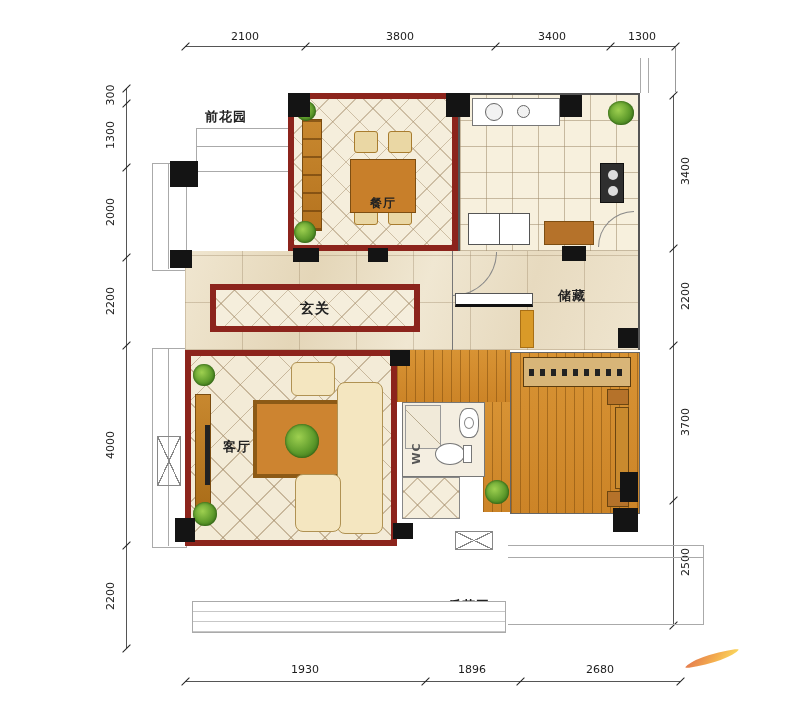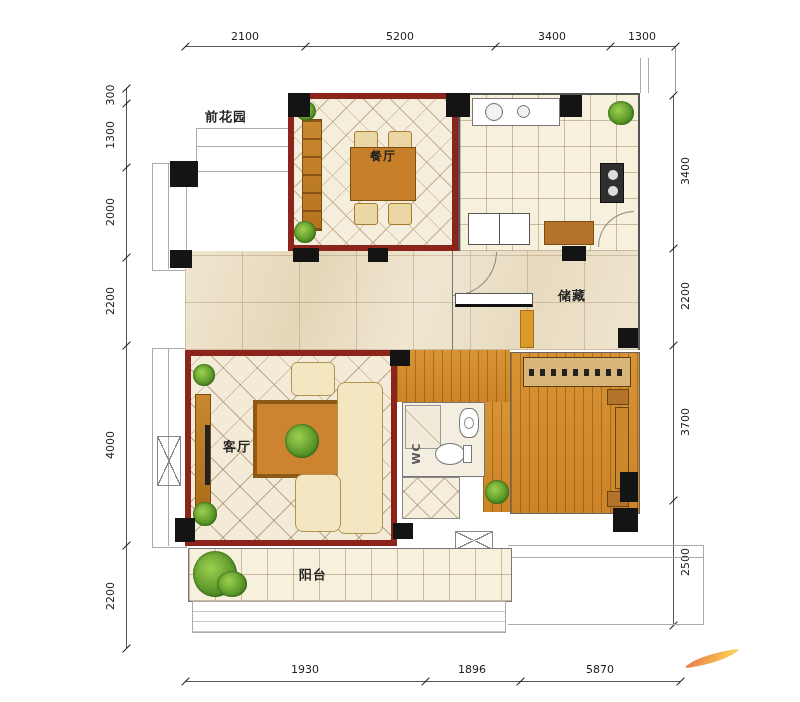--- a/index.html
+++ b/index.html
@@ -61,21 +61,21 @@
 
 <div id="stage">
 
   <div class="dline" style="left:185px;top:46px;width:490px;height:1px;"></div>
   <div class="tk" style="left:180px;top:46px;"></div>
   <div class="tk" style="left:300px;top:46px;"></div>
   <div class="tk" style="left:490px;top:46px;"></div>
   <div class="tk" style="left:605px;top:46px;"></div>
   <div class="tk" style="left:670px;top:46px;"></div>
   <span class="dimtxt" style="left:215px;top:30px;">2100</span>
-  <span class="dimtxt" style="left:370px;top:30px;">5200</span>
+  <span class="dimtxt" style="left:370px;top:30px;">3800</span>
   <span class="dimtxt" style="left:522px;top:30px;">3400</span>
   <span class="dimtxt" style="left:612px;top:30px;">1300</span>
   <div class="ext" style="left:675px;top:47px;width:1px;height:45px;"></div>
 
   <div class="dline" style="left:126px;top:88px;width:1px;height:560px;"></div>
   <div class="tk" style="left:121px;top:88px;"></div>
   <div class="tk" style="left:121px;top:103px;"></div>
   <div class="tk" style="left:121px;top:167px;"></div>
   <div class="tk" style="left:121px;top:257px;"></div>
   <div class="tk" style="left:121px;top:345px;"></div>
@@ -99,21 +99,21 @@
   <span class="dimtxt dimv" style="left:656px;top:415px;">3700</span>
   <span class="dimtxt dimv" style="left:656px;top:555px;">2500</span>
 
   <div class="dline" style="left:185px;top:681px;width:495px;height:1px;"></div>
   <div class="tk" style="left:180px;top:681px;"></div>
   <div class="tk" style="left:420px;top:681px;"></div>
   <div class="tk" style="left:515px;top:681px;"></div>
   <div class="tk" style="left:675px;top:681px;"></div>
   <span class="dimtxt" style="left:275px;top:663px;">1930</span>
   <span class="dimtxt" style="left:442px;top:663px;">1896</span>
-  <span class="dimtxt" style="left:570px;top:663px;">5870</span>
+  <span class="dimtxt" style="left:570px;top:663px;">2680</span>
 
   <span class="rlabel" style="left:205px;top:108px;">前花园</span>
   <div class="outline" style="left:196px;top:128px;width:112px;height:42px;"></div>
   <div class="thin" style="left:196px;top:146px;width:112px;height:1px;"></div>
 
   <div class="outline" style="left:152px;top:163px;width:33px;height:106px;"></div>
   <div class="thin" style="left:168px;top:163px;width:1px;height:106px;"></div>
 
   <div class="outline" style="left:152px;top:348px;width:33px;height:198px;"></div>
   <div class="thin" style="left:168px;top:348px;width:1px;height:198px;"></div>
@@ -133,21 +133,21 @@
 
   <div class="abs redwall diamond" style="left:288px;top:93px;width:158px;height:146px;">
     <div class="furn" style="left:8px;top:20px;width:20px;height:112px;background:
       repeating-linear-gradient(0deg,rgba(90,50,5,.55) 0 2px,transparent 2px 18px),linear-gradient(#c8882f,#b5731f);border:1px solid #7a4c10;"></div>
     <div class="plant" style="left:2px;top:2px;width:20px;height:20px;"></div>
     <div class="plant" style="left:0px;top:122px;width:22px;height:22px;"></div>
     <div class="furn" style="left:60px;top:32px;width:24px;height:22px;background:#ead7a4;border:1px solid #a87c2e;border-radius:3px;"></div>
     <div class="furn" style="left:94px;top:32px;width:24px;height:22px;background:#ead7a4;border:1px solid #a87c2e;border-radius:3px;"></div>
     <div class="furn" style="left:60px;top:104px;width:24px;height:22px;background:#ead7a4;border:1px solid #a87c2e;border-radius:3px;"></div>
     <div class="furn" style="left:94px;top:104px;width:24px;height:22px;background:#ead7a4;border:1px solid #a87c2e;border-radius:3px;"></div>
-    <div class="furn" style="left:56px;top:48px;width:66px;height:54px;background:#c87f2a;border:1px solid #7d4e12;display:flex;align-items:flex-start;justify-content:center;">
+    <div class="furn" style="left:56px;top:60px;width:66px;height:54px;background:#c87f2a;border:1px solid #7d4e12;display:flex;align-items:flex-end;justify-content:center;">
       <span class="rlabel" style="position:static;font-size:12px;">餐厅</span>
     </div>
   </div>
 
   <div class="abs gridtile" style="left:458px;top:93px;width:178px;height:156px;border:2px solid #555;">
     <div class="furn" style="left:12px;top:3px;width:88px;height:28px;background:#fff;border:1px solid #777;">
       <div class="furn" style="left:12px;top:4px;width:18px;height:18px;border:1px solid #666;border-radius:50%;background:#f2f2f2;"></div>
       <div class="furn" style="left:44px;top:6px;width:13px;height:13px;border:1px solid #666;border-radius:50%;background:#f2f2f2;"></div>
     </div>
     <div class="plant" style="left:148px;top:6px;width:26px;height:24px;"></div>
@@ -156,20 +156,23 @@
       <div class="furn" style="left:7px;top:22px;width:10px;height:10px;border-radius:50%;background:#ddd;"></div>
     </div>
     <div class="furn" style="left:8px;top:118px;width:62px;height:32px;background:#fff;border:1px solid #555;">
       <div class="thin" style="left:30px;top:0;width:1px;height:30px;background:#555;"></div>
     </div>
     <div class="furn" style="left:84px;top:126px;width:50px;height:24px;background:#b5722a;border:1px solid #7d4e12;"></div>
     <div class="arc" style="left:138px;top:116px;width:36px;height:36px;border-width:1px 0 0 1px;border-radius:100% 0 0 0;"></div>
   </div>
 
   <div class="abs marble" style="left:185px;top:251px;width:453px;height:99px;border-right:2px solid #555;"></div>
+  <div class="abs redwall diamond" style="left:210px;top:284px;width:198px;height:36px;">
+    <span class="rlabel" style="left:84px;top:10px;font-size:14px;">玄关</span>
+  </div>
   <div class="thin" style="left:452px;top:251px;width:1px;height:99px;background:#777;"></div>
   <div class="arc" style="left:453px;top:252px;width:44px;height:44px;border-width:0 1px 1px 0;border-radius:0 0 100% 0;"></div>
   <div class="furn" style="left:455px;top:293px;width:78px;height:14px;background:#fff;border:1px solid #555;border-bottom:3px solid #111;"></div>
   <div class="furn" style="left:520px;top:310px;width:14px;height:38px;background:#d99a28;border:1px solid #a86f15;"></div>
   <span class="rlabel" style="left:558px;top:287px;">储藏</span>
 
   <div class="abs redwall diamond-lg" style="left:185px;top:350px;width:200px;height:184px;">
     <div class="furn" style="left:4px;top:38px;width:16px;height:120px;background:linear-gradient(#c8882f,#a96c18);border:1px solid #7a4c10;">
       <div class="furn" style="left:9px;top:30px;width:5px;height:60px;background:#222;"></div>
     </div>
@@ -217,22 +220,17 @@
   <div class="col" style="left:293px;top:248px;width:26px;height:14px;"></div>
   <div class="col" style="left:368px;top:248px;width:20px;height:14px;"></div>
   <div class="col" style="left:562px;top:246px;width:24px;height:15px;"></div>
   <div class="col" style="left:618px;top:328px;width:20px;height:20px;"></div>
   <div class="col" style="left:390px;top:350px;width:20px;height:16px;"></div>
   <div class="col" style="left:620px;top:472px;width:18px;height:30px;"></div>
   <div class="col" style="left:175px;top:518px;width:20px;height:24px;"></div>
   <div class="col" style="left:393px;top:523px;width:20px;height:16px;"></div>
   <div class="col" style="left:613px;top:508px;width:25px;height:24px;"></div>
 
-  <div class="abs gridtile" style="left:188px;top:548px;width:322px;height:52px;border:1px solid #777;">
-    <div class="plant" style="left:4px;top:2px;width:44px;height:46px;"></div>
-    <div class="plant" style="left:28px;top:22px;width:30px;height:26px;"></div>
-    <span class="rlabel" style="left:110px;top:17px;">阳台</span>
-  </div>
   <div class="steps" style="left:192px;top:601px;width:312px;height:30px;"></div>
 
   <div class="logo" style="left:692px;top:652px;"></div>
 
 </div>
 
 </body></html>

